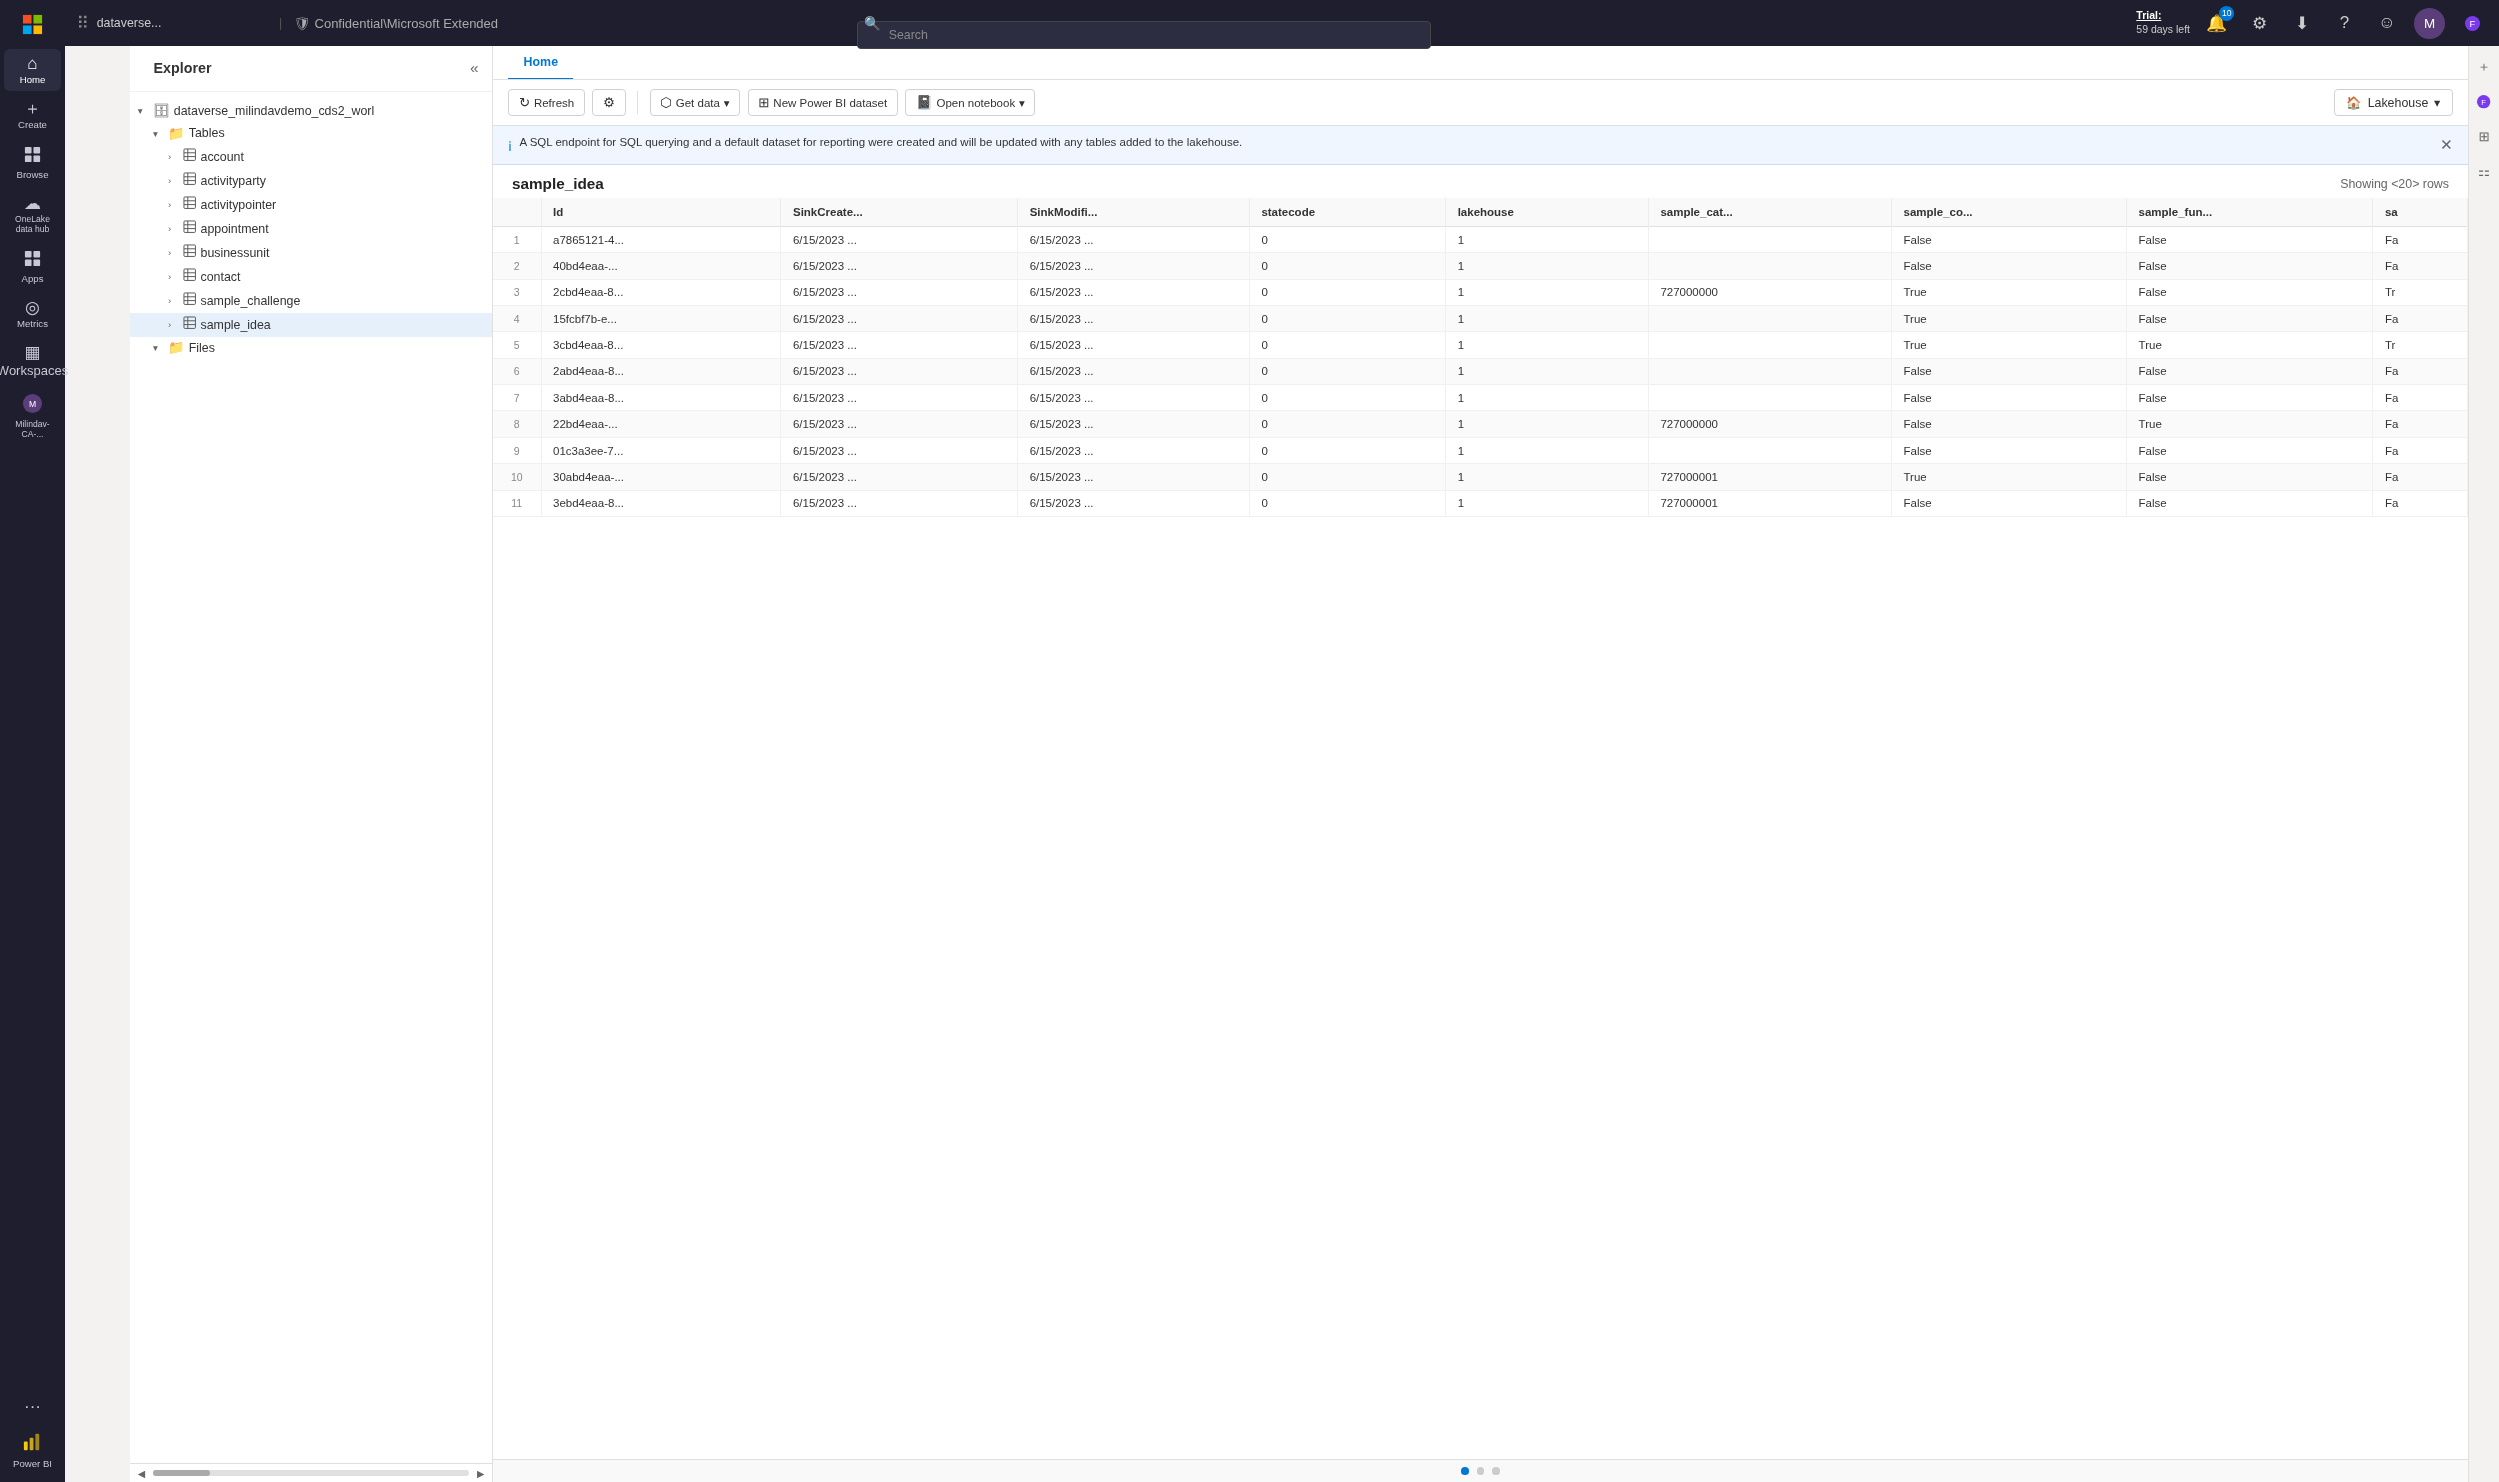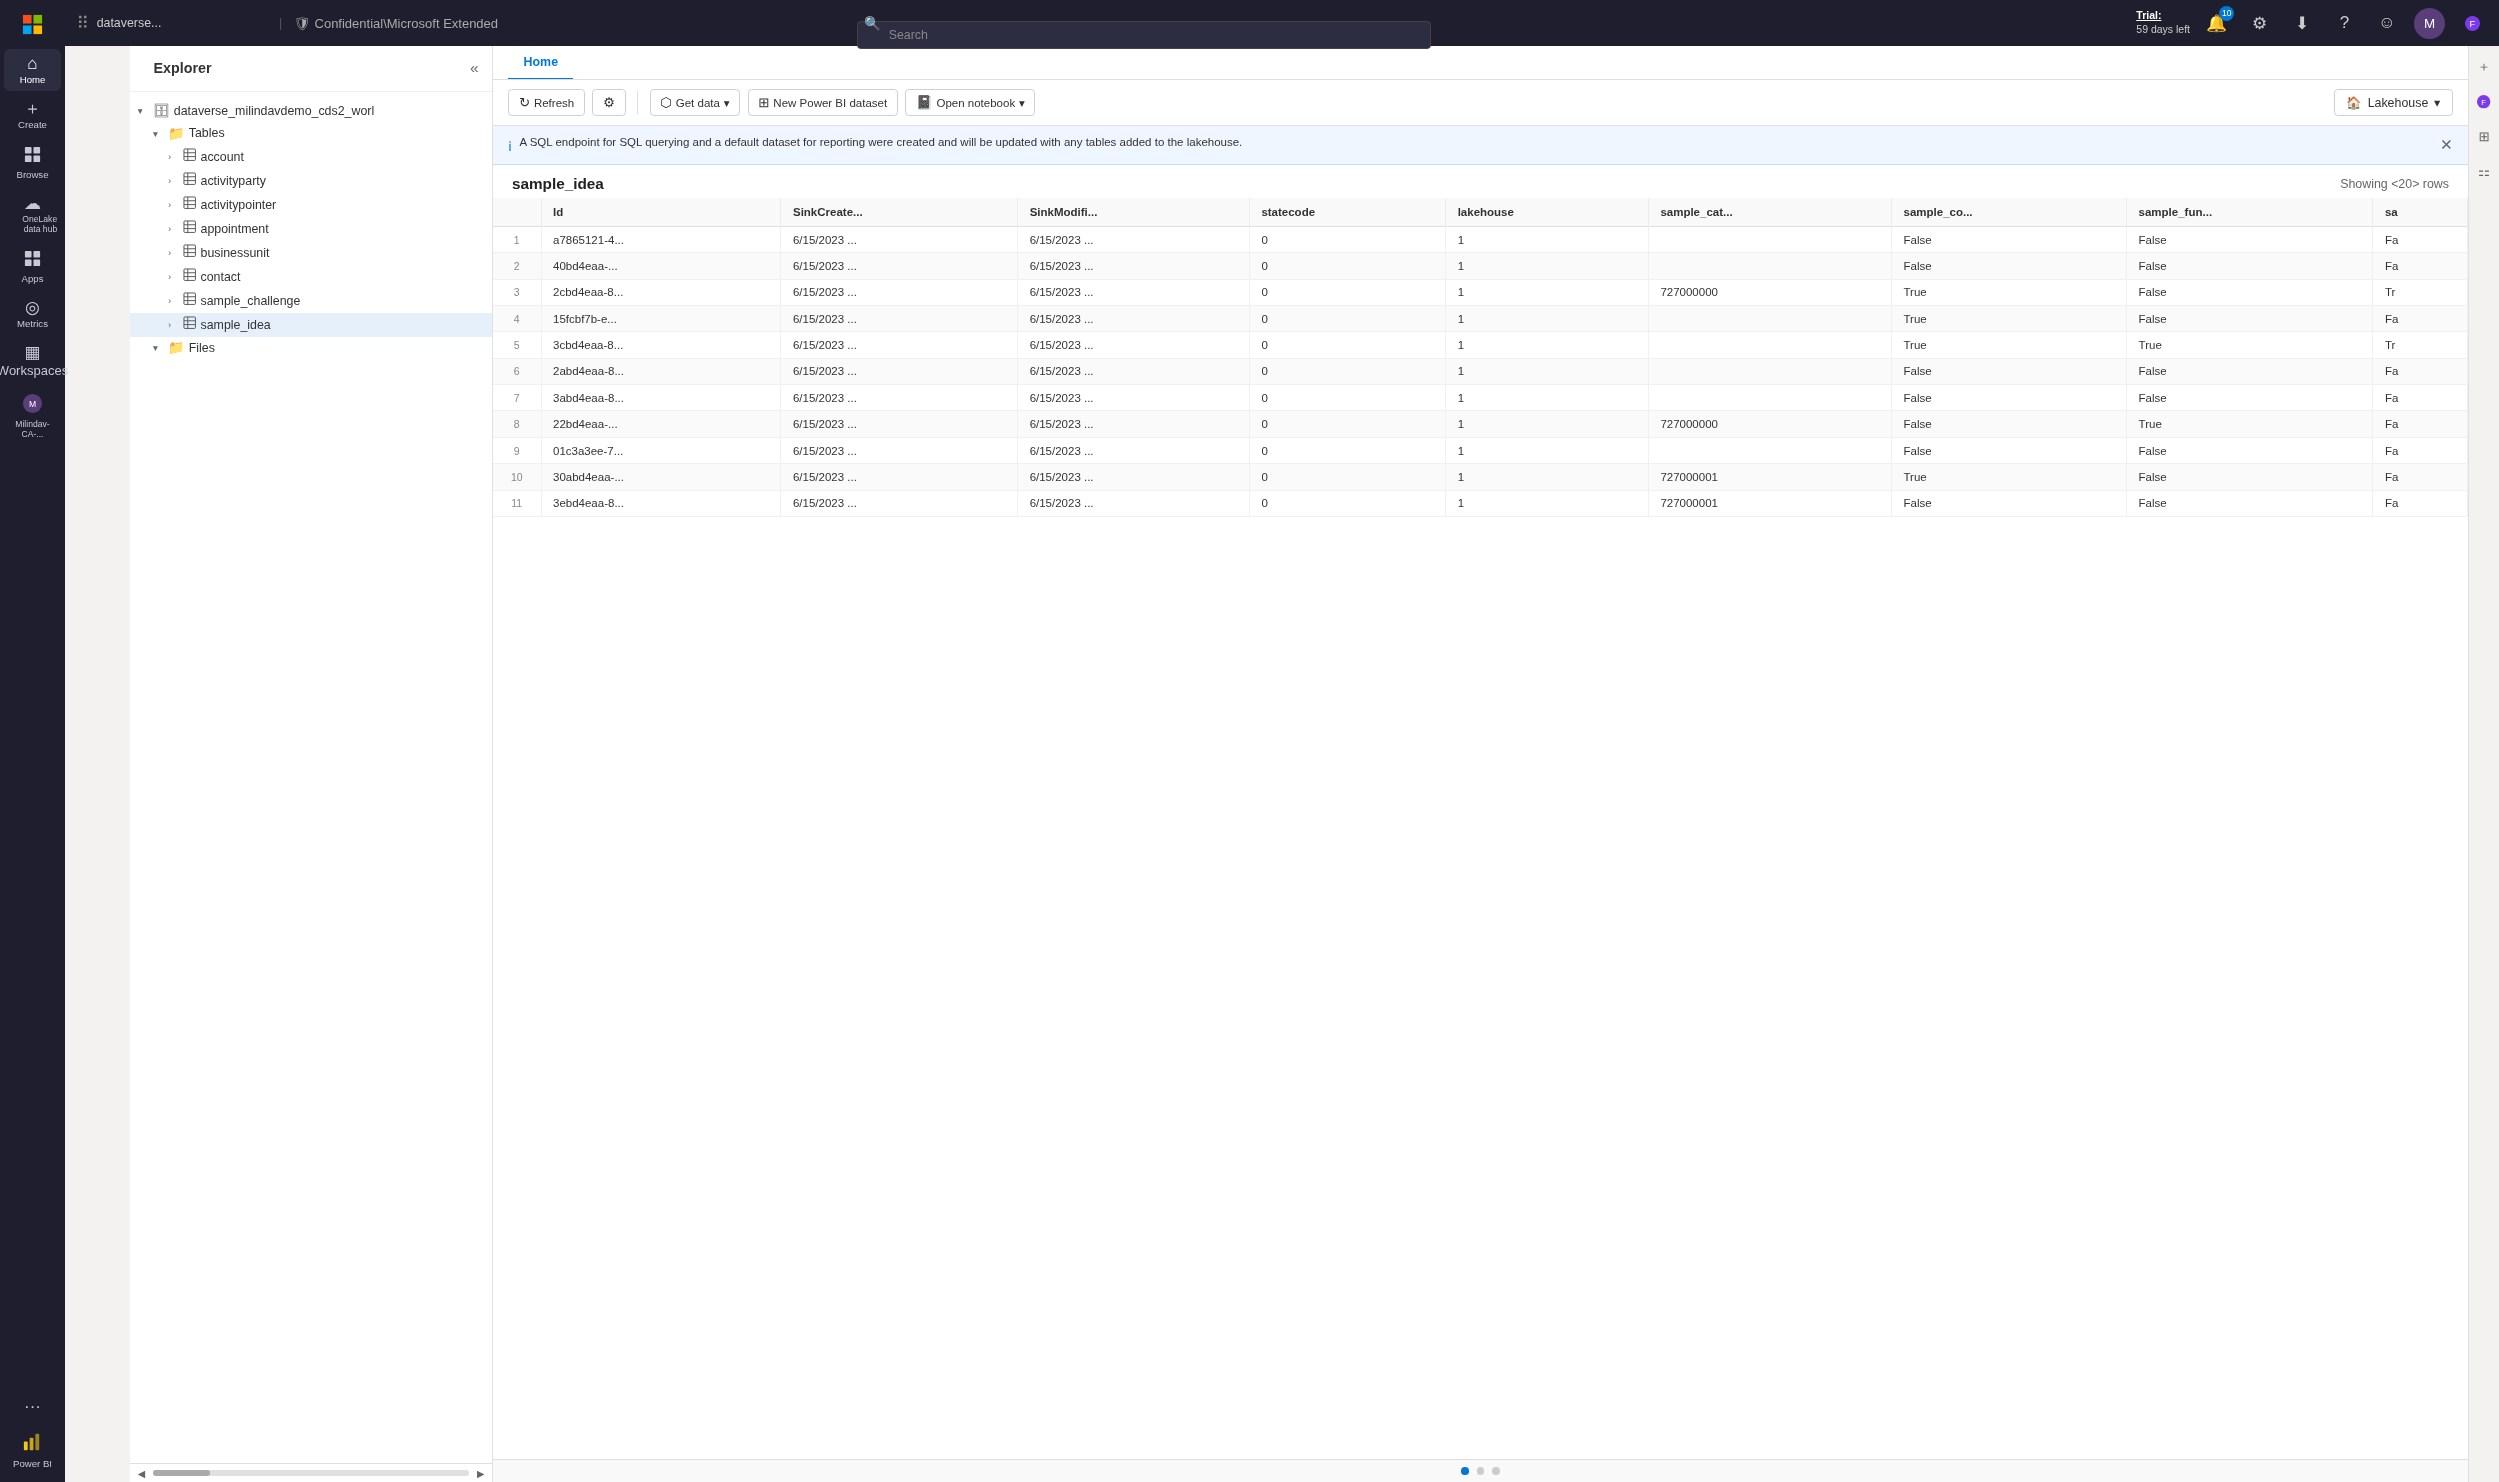--- a/index.html
+++ b/index.html
@@ -452,21 +452,21 @@
         <rect x="2" y="2" width="7" height="7" rx="1" fill="#c8c8d4"></rect>
         <rect x="11" y="2" width="7" height="7" rx="1" fill="#c8c8d4"></rect>
         <rect x="2" y="11" width="7" height="7" rx="1" fill="#c8c8d4"></rect>
         <rect x="11" y="11" width="7" height="7" rx="1" fill="#c8c8d4"></rect>
       </svg>
     </span>
     <span>Browse</span>
   </div>
   <div class="rail-item">
     <span class="rail-icon">☁</span>
-    <span style="font-size:8.6px;text-align:right;">OneLake data hub</span>
+    <span style="font-size:8.6px;">OneLake data hub</span>
   </div>
   <div class="rail-item">
     <span class="rail-icon">
       <svg width="19" height="19" viewBox="0 0 20 20" fill="none">
         <rect x="2" y="2" width="7" height="7" rx="1" fill="#c8c8d4"></rect>
         <rect x="11" y="2" width="7" height="7" rx="1" fill="#c8c8d4"></rect>
         <rect x="2" y="11" width="7" height="7" rx="1" fill="#c8c8d4"></rect>
         <rect x="11" y="11" width="7" height="7" rx="1" fill="#c8c8d4"></rect>
       </svg>
     </span>

